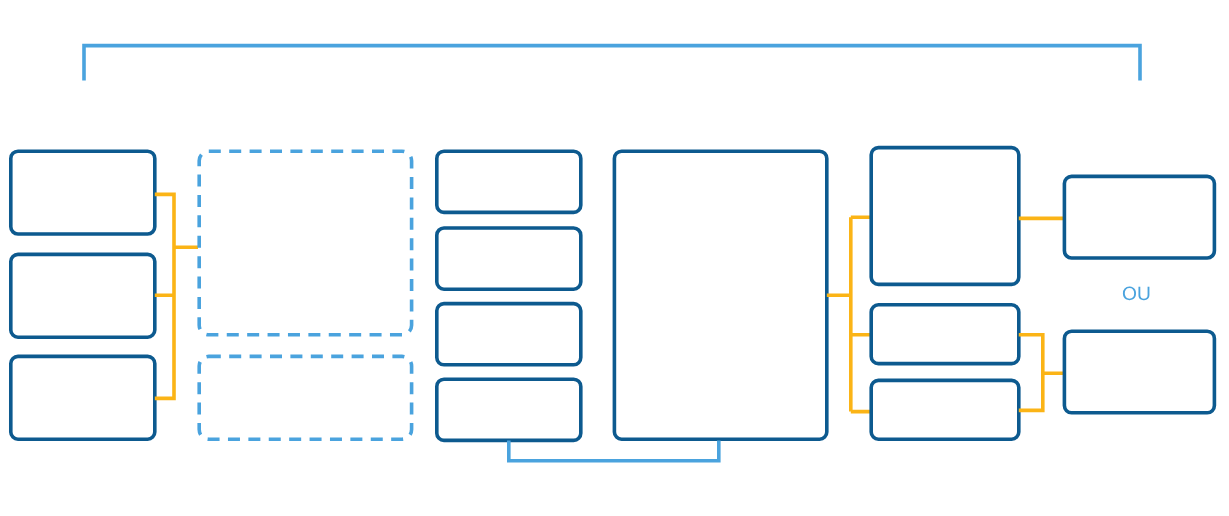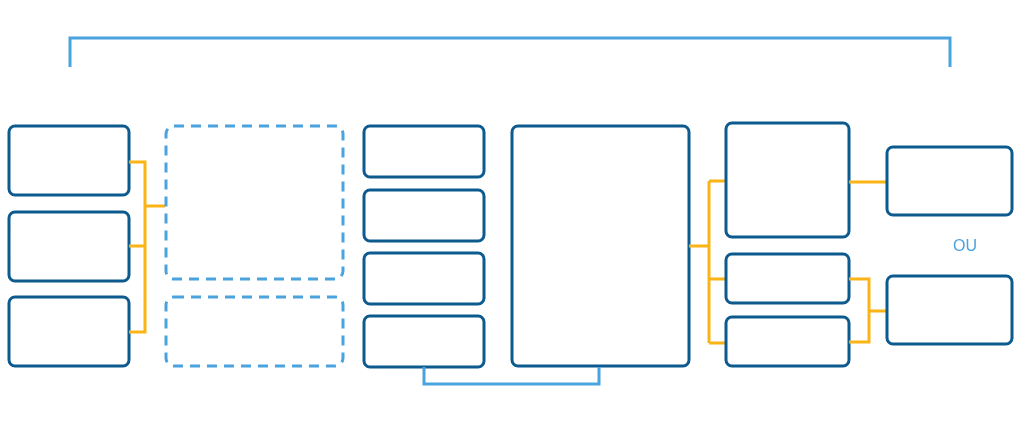--- a/index.html
+++ b/index.html
@@ -42,13 +42,13 @@
   <rect class="box" x="726" y="254" width="123" height="49" rx="6"></rect>
   <rect class="box" x="726" y="317" width="123" height="49" rx="6"></rect>
 
   <path class="conn" d="M849,182 H887"></path>
   <path class="conn" d="M849,279 H869 V342 H849 M869,311 H887"></path>
 
   <rect class="box" x="887" y="147" width="125" height="68" rx="6"></rect>
   <rect class="box" x="887" y="276" width="125" height="68" rx="6"></rect>
 </svg>
 
-<div class="label" style="left:935px; top:237px;margin-left:18px;">OU</div>
+<div class="label" style="left:935px; top:237px;">OU</div>
 
 </body></html>

